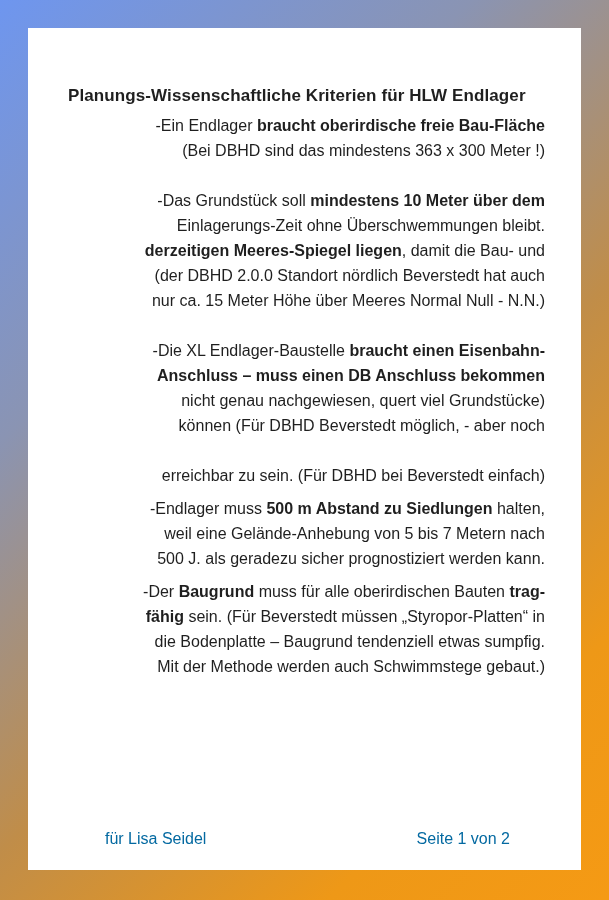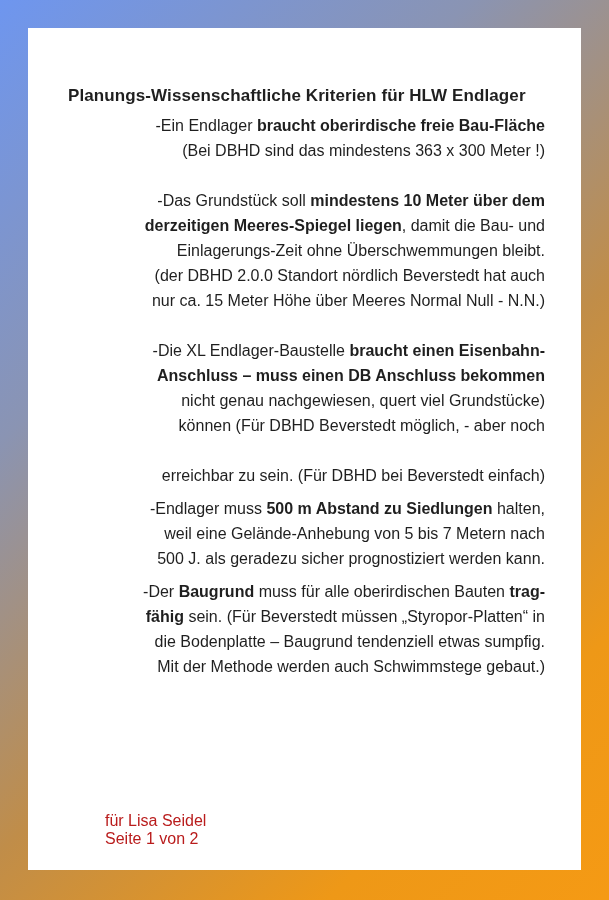--- a/index.html
+++ b/index.html
@@ -61,22 +61,22 @@
       <div class="title-block">
         <div class="title-line">Planungs-Wissenschaftliche Kriterien für HLW Endlager</div>
       </div>
       <div class="bullets">
           <div class="bullet">
             <div class="line"><span class="marker">-</span><span>Ein Endlager </span><span class="bold">braucht oberirdische freie Bau-Fläche</span></div>
             <div class="line"><span>(Bei DBHD sind das mindestens 363 x 300 Meter !)</span></div>
           </div>
           <div class="bullet">
             <div class="line"><span class="marker">-</span><span>Das Grundstück soll </span><span class="bold">mindestens 10 Meter über dem</span></div>
+            <div class="line"><span>Einlagerungs-Zeit ohne Überschwemmungen bleibt.</span></div>
             <div class="line"><span class="bold">derzeitigen Meeres-Spiegel liegen</span><span>, damit die Bau- und</span></div>
-            <div class="line"><span>Einlagerungs-Zeit ohne Überschwemmungen bleibt.</span></div>
             <div class="line"><span>(der DBHD 2.0.0 Standort nördlich Beverstedt hat auch</span></div>
             <div class="line"><span>nur ca. 15 Meter Höhe über Meeres Normal Null - N.N.)</span></div>
           </div>
           <div class="bullet">
             <div class="line"><span class="marker">-</span><span>Die XL Endlager-Baustelle </span><span class="bold">braucht einen Eisenbahn-</span></div>
             <div class="line"><span class="bold">Anschluss – muss einen DB Anschluss bekommen</span></div>
             <div class="line"><span>nicht genau nachgewiesen, quert viel Grundstücke)</span></div>
             <div class="line"><span>können (Für DBHD Beverstedt möglich, - aber noch</span></div>
           </div>
           <div class="bullet">
@@ -88,18 +88,18 @@
             <div class="line"><span>500 J. als geradezu sicher prognostiziert werden kann.</span></div>
           </div>
           <div class="bullet">
             <div class="line"><span class="marker">-</span><span>Der </span><span class="bold">Baugrund</span><span> muss für alle oberirdischen Bauten </span><span class="bold">trag-</span></div>
             <div class="line"><span class="bold">fähig</span><span> sein. (Für Beverstedt müssen „Styropor-Platten“ in</span></div>
             <div class="line"><span>die Bodenplatte – Baugrund tendenziell etwas sumpfig.</span></div>
             <div class="line"><span>Mit der Methode werden auch Schwimmstege gebaut.)</span></div>
           </div>
         </div>
     </div>
-    <div class="footer" style="color: #b91c1c; flex-direction: column;">
+    <div class="footer" style="color: #0369a1;">
       <span>für Lisa Seidel</span>
       <span>Seite 1 von 2</span>
     </div>
   </div>
 </div>
 
 </body></html>

